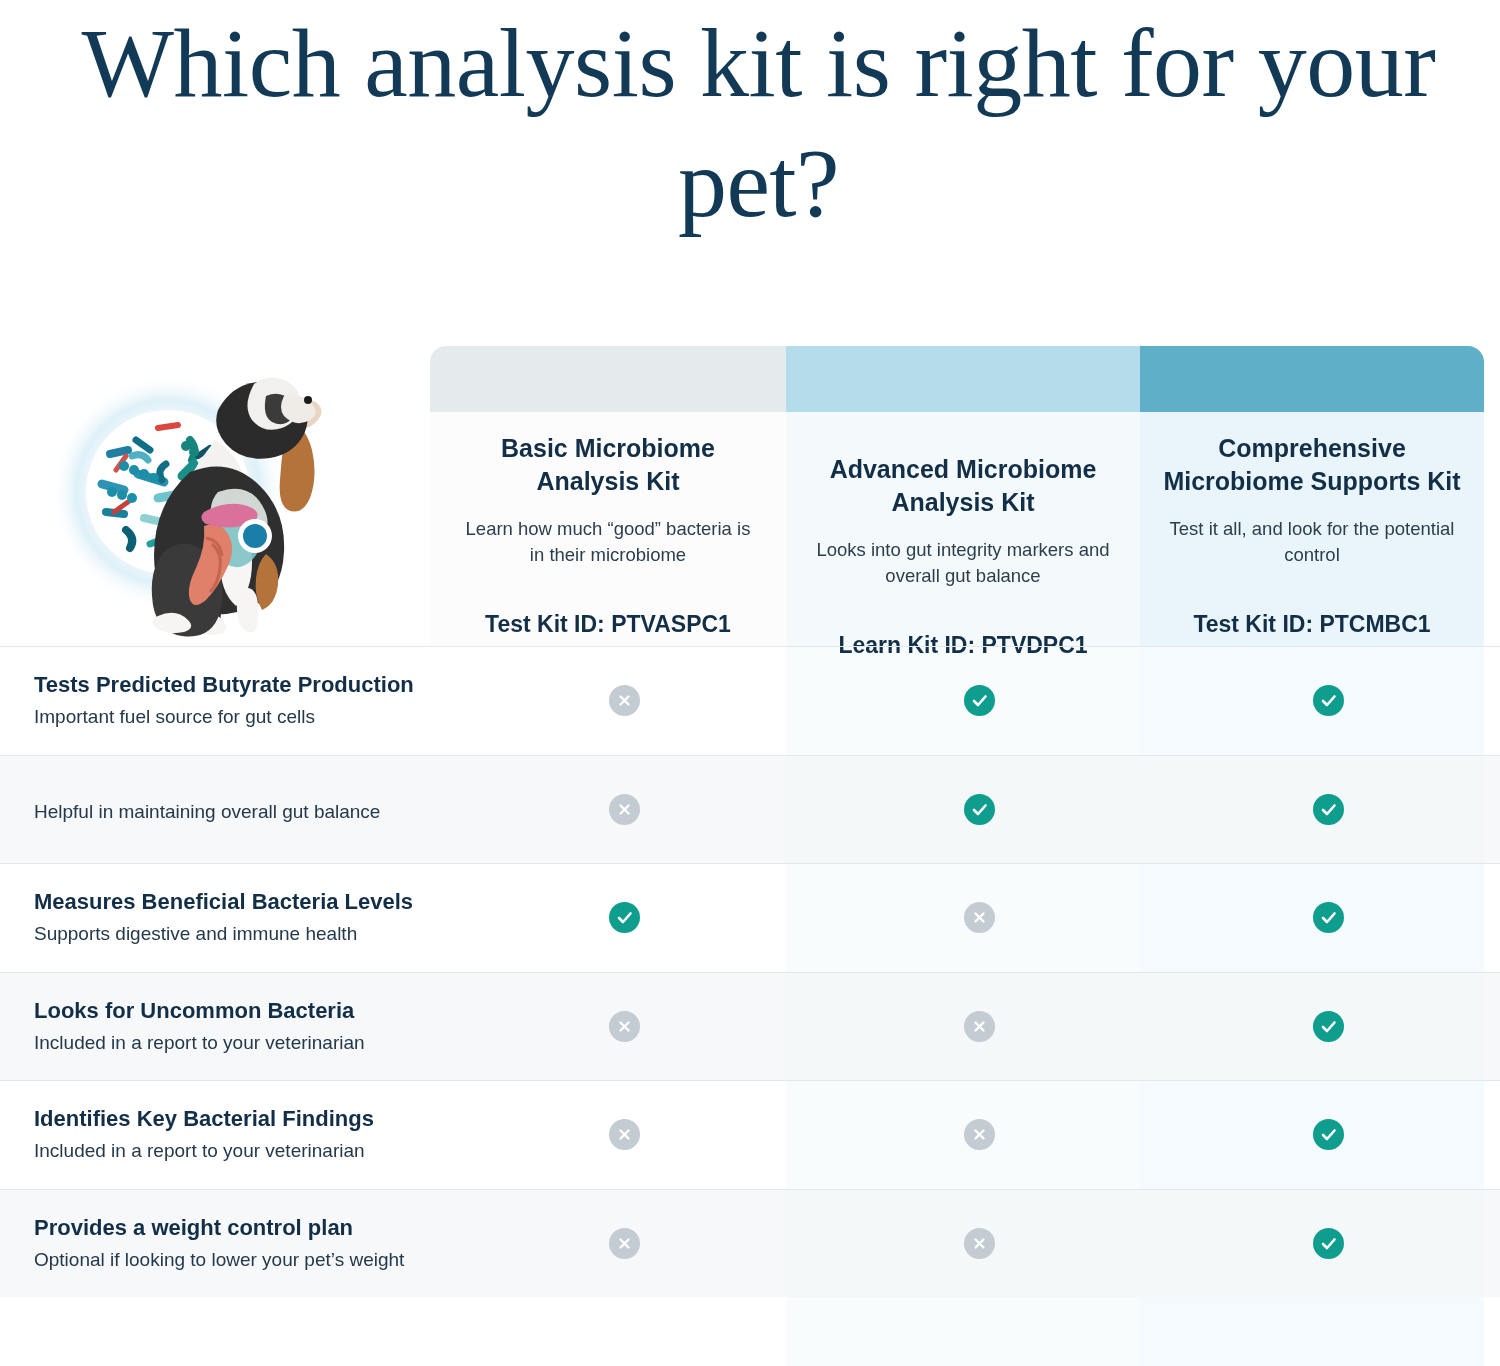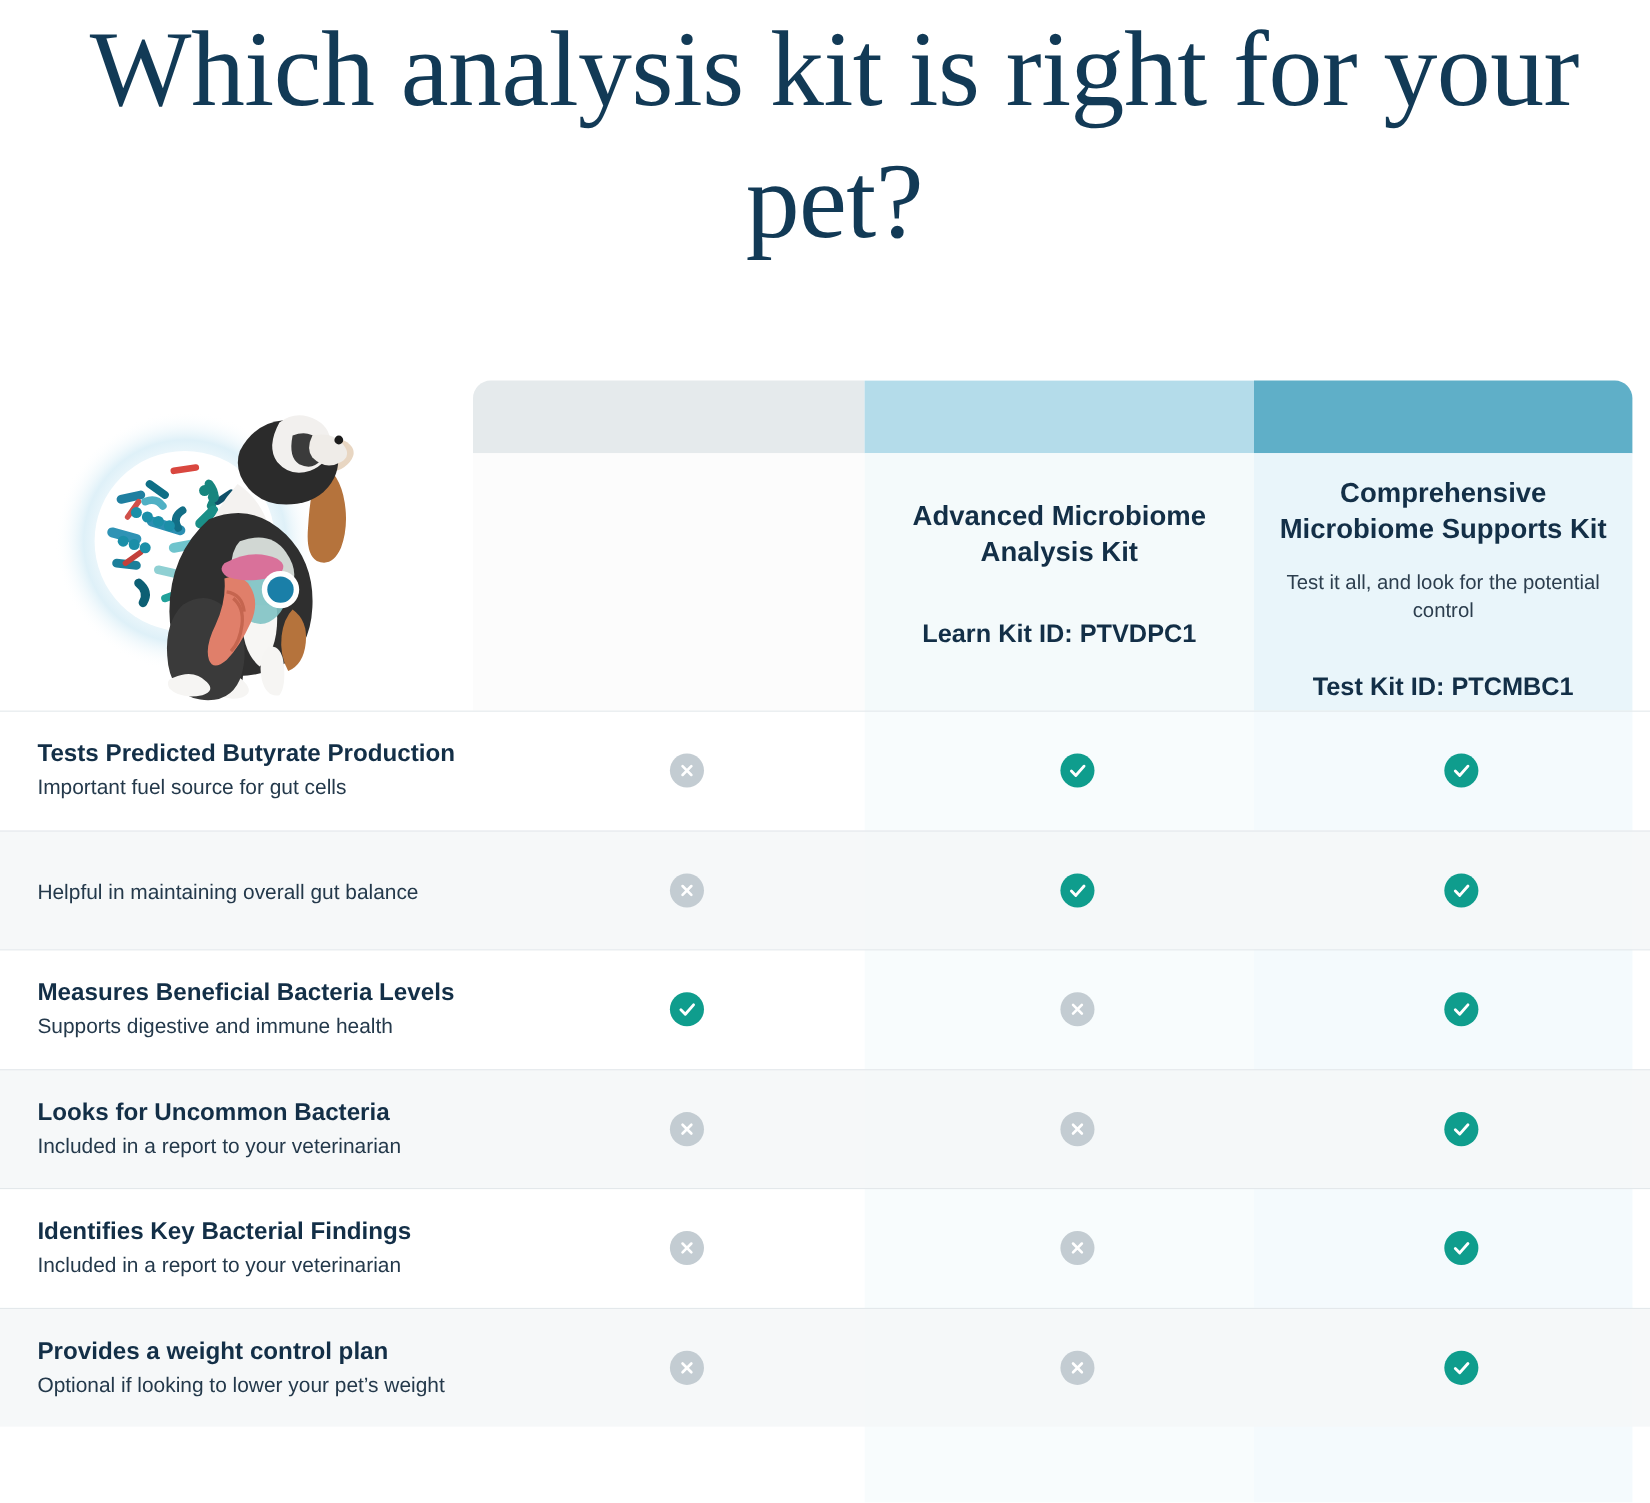--- a/index.html
+++ b/index.html
@@ -297,22 +297,28 @@
 
         <path d="M164 168 q26 -14 48 -4 q10 6 2 14 q-24 10 -48 2 q-8 -6 -2 -12 z" fill="#d9719a"></path>
 
         <circle cx="215" cy="192" r="17" fill="#ffffff"></circle>
         <circle cx="215" cy="192" r="12" fill="#1a7fa8"></circle>
       </g>
     </svg>
   </div>
 
   <div class="col-heads">
+    <div class="col-head col-head-1">
+      <div class="kit-name">Basic Microbiome Analysis Kit</div>
+      <div class="kit-desc">Learn how much “good” bacteria is in their microbiome</div>
+      <div class="kit-id">Test Kit ID: PTVASPC1</div>
+    </div>
     <div class="col-head col-head-2">
       <div class="kit-name">Advanced Microbiome Analysis Kit</div>
+      <div class="kit-desc">Looks into gut integrity markers and overall gut balance</div>
       <div class="kit-id">Learn Kit ID: PTVDPC1</div>
     </div>
     <div class="col-head col-head-3">
       <div class="kit-name">Comprehensive Microbiome Supports Kit</div>
       <div class="kit-desc">Test it all, and look for the potential control</div>
       <div class="kit-id">Test Kit ID: PTCMBC1</div>
     </div>
   </div>
 
   <div class="rows" id="feature-rows">

